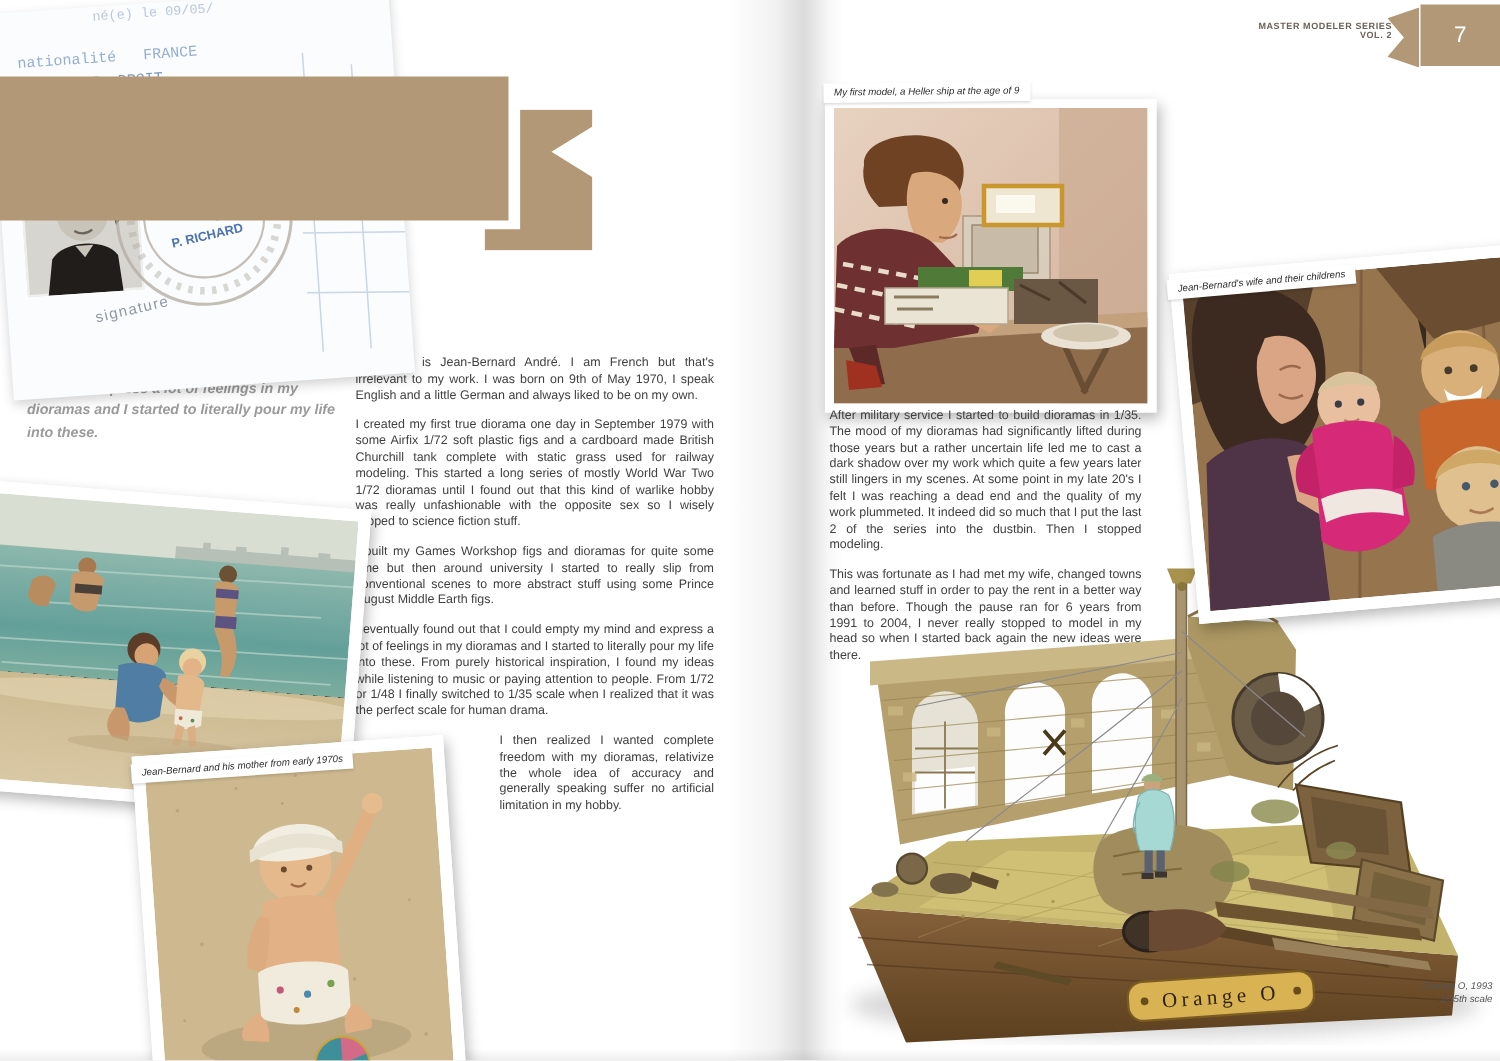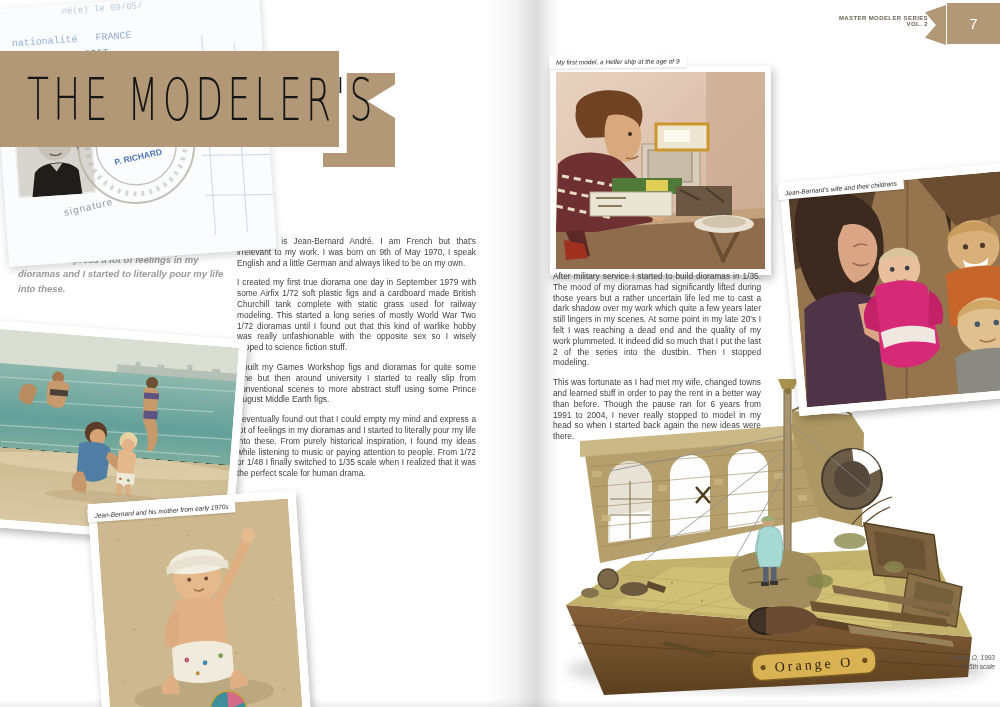--- a/index.html
+++ b/index.html
@@ -71,29 +71,29 @@
 
 <div id="canvas">
 
   <div class="abs gutter"></div>
   <div class="abs bottom-shade"></div>
 
   <div class="abs byline"><span>TEXT BY </span><b>JEAN-BERNARD ANDRÉ</b></div>
 
   <div class="abs banner"></div>
   <div class="abs banner-tail"></div>
-  <div class="abs title1"><span class="title-line" style="display:inline-block">THE MODELER'S</span></div>
 
   <div class="abs intro">I eventually found out that I could empty my mind and express a lot of feelings in my dioramas and I started to literally pour my life into these.</div>
 
   <div class="abs colL">
     <p>My name is Jean-Bernard André. I am French but that's irrelevant to my work. I was born on 9th of May 1970, I speak English and a little German and always liked to be on my own.</p>
     <p>I created my first true diorama one day in September 1979 with some Airfix 1/72 soft plastic figs and a cardboard made British Churchill tank complete with static grass used for railway modeling. This started a long series of mostly World War Two 1/72 dioramas until I found out that this kind of warlike hobby was really unfashionable with the opposite sex so I wisely slipped to science fiction stuff.</p>
     <p>I built my Games Workshop figs and dioramas for quite some time but then around university I started to really slip from conventional scenes to more abstract stuff using some Prince August Middle Earth figs.</p>
     <p>I eventually found out that I could empty my mind and express a lot of feelings in my dioramas and I started to literally pour my life into these. From purely historical inspiration, I found my ideas while listening to music or paying attention to people. From 1/72 or 1/48 I finally switched to 1/35 scale when I realized that it was the perfect scale for human drama.</p>
+    <p class="wrapped">I then realized I wanted complete freedom with my dioramas, relativize the whole idea of accuracy and generally speaking suffer no artificial limitation in my hobby.</p>
   </div>
 
   <div class="photo beach">
     <svg width="240" height="190" viewBox="0 0 240 190">
       <rect width="240" height="36" fill="#d8ded1"></rect>
       <g fill="#b6c0b6">
         <rect x="120" y="26" width="120" height="9"></rect>
           <rect x="138" y="22" width="5" height="9"></rect>
         <rect x="160" y="23" width="7" height="8"></rect>
           <rect x="190" y="21" width="5" height="10"></rect>

